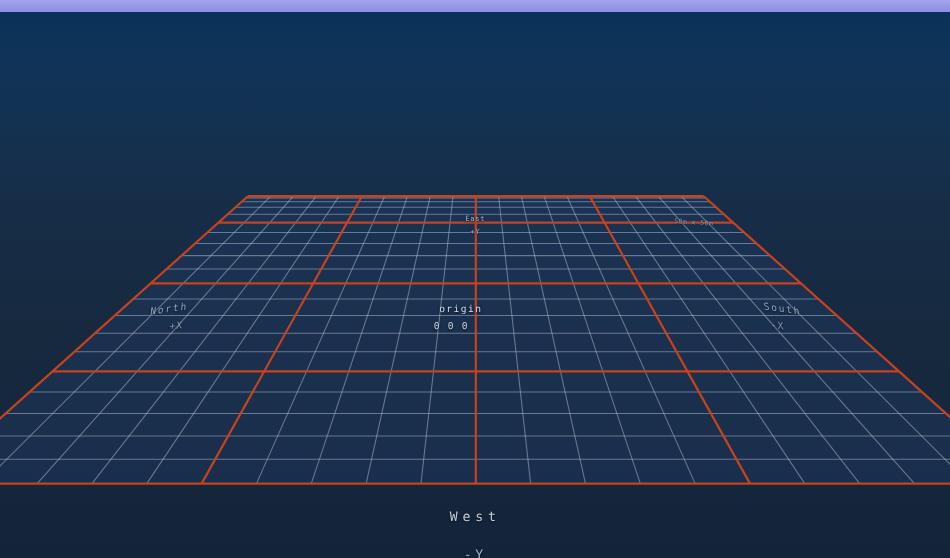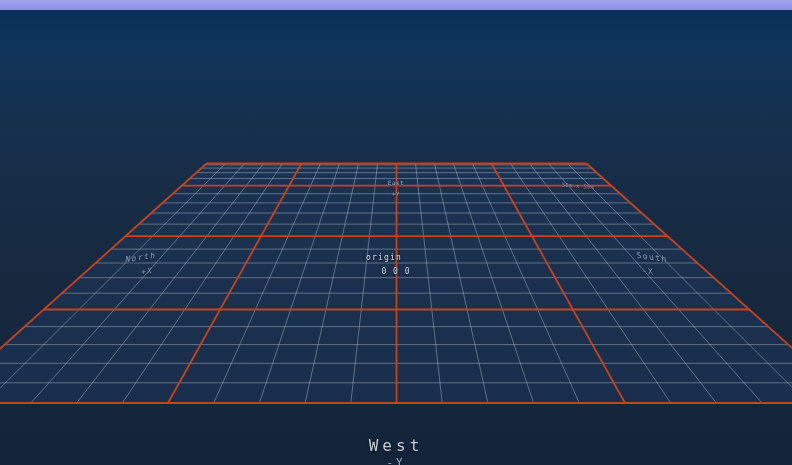--- a/index.html
+++ b/index.html
@@ -10,26 +10,26 @@
       #172c45 42%,#16293f 60%,#15273c 82%,#13243a 100%);}
   .grid-svg{position:absolute;left:0;top:0;z-index:1;}
   .top-bar{position:absolute;left:0;top:0;width:792px;height:10px;z-index:6;
     background:linear-gradient(180deg,#a2a5ee 0%,#8b8fdf 100%);}
   .lbl{position:absolute;white-space:pre;z-index:3;
        text-shadow:0 1px 2px rgba(4,12,26,.85);}
   .east-dir   {left:396px;top:179px;font-size:6px;letter-spacing:.5px;color:#a9c2de;opacity:.9;transform:translateX(-50%);}
   .east-axis  {left:396px;top:190px;font-size:6px;letter-spacing:.5px;color:#9db7d6;opacity:.85;transform:translateX(-50%);}
   .scale-note {left:578px;top:183px;font-size:5.5px;letter-spacing:.3px;color:#8aa6c8;opacity:.8;transform:translateX(-50%) rotate(4deg);}
   .origin-title {left:384px;top:253px;font-size:8px;letter-spacing:1.2px;color:#d6dde6;transform:translateX(-50%);}
-  .origin-coords{left:396px;top:267px;font-size:8px;letter-spacing:1px;color:#cfd7e1;transform:translateX(-50%);text-align:center;}
+  .origin-coords{left:376px;top:267px;font-size:8px;letter-spacing:1px;color:#cfd7e1;transform:translateX(-50%);text-align:center;}
   .north-dir  {left:141px;top:253px;font-size:8px;letter-spacing:1.5px;color:#a3b6cf;opacity:.85;transform:translateX(-50%) rotate(-8deg) skewX(-14deg);}
   .north-axis {left:147px;top:267px;font-size:8px;letter-spacing:1px;color:#9cb0ca;opacity:.8;transform:translateX(-50%) rotate(-8deg) skewX(-14deg);}
   .south-dir  {left:652px;top:253px;font-size:8px;letter-spacing:1.5px;color:#a3b6cf;opacity:.85;transform:translateX(-50%) rotate(8deg) skewX(14deg);}
   .south-axis {left:648px;top:267px;font-size:8px;letter-spacing:1px;color:#9cb0ca;opacity:.8;transform:translateX(-50%) rotate(8deg) skewX(14deg);}
-  .west-dir   {left:396px;top:436px;font-size:16px;letter-spacing:4px;color:#c6ccd4;transform:translateX(-50%);}
+  .west-dir   {left:396px;top:424px;font-size:11px;letter-spacing:4px;color:#c6ccd4;transform:translateX(-50%);}
   .west-axis  {left:396px;top:456px;font-size:11px;letter-spacing:3px;color:#a8b2bf;transform:translateX(-50%);}
 </style>
 </head>
 <body>
 
 <div class="app">
   <div class="viewport">
     <svg id="grid-svg" class="grid-svg" width="792" height="465">
         <polygon points="206.5,163.5 586.5,163.5 853.5,403 -60.5,403" fill="rgba(31,58,97,0.45)"></polygon>
         <line x1="204.95567156200875" y1="164.8852683928798" x2="588.0443284379912" y2="164.8852683928798" stroke="#b8c2cf" stroke-width="0.9" stroke-opacity="0.5"></line>

